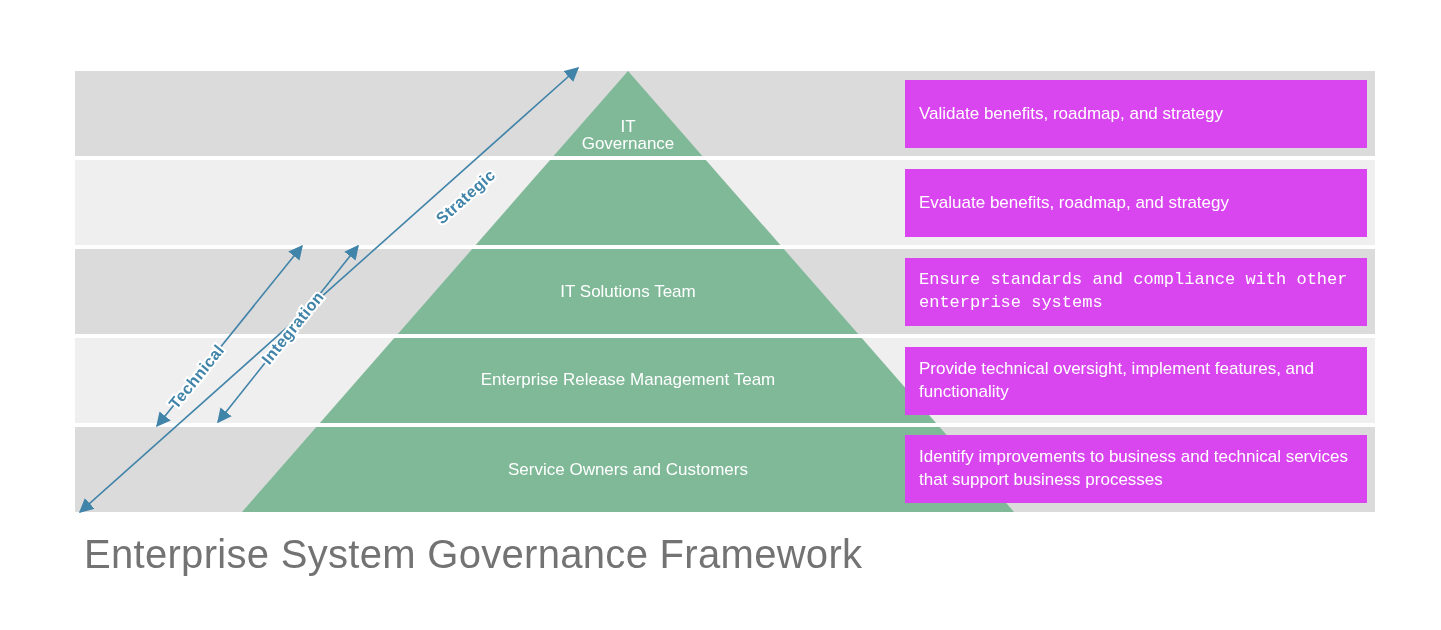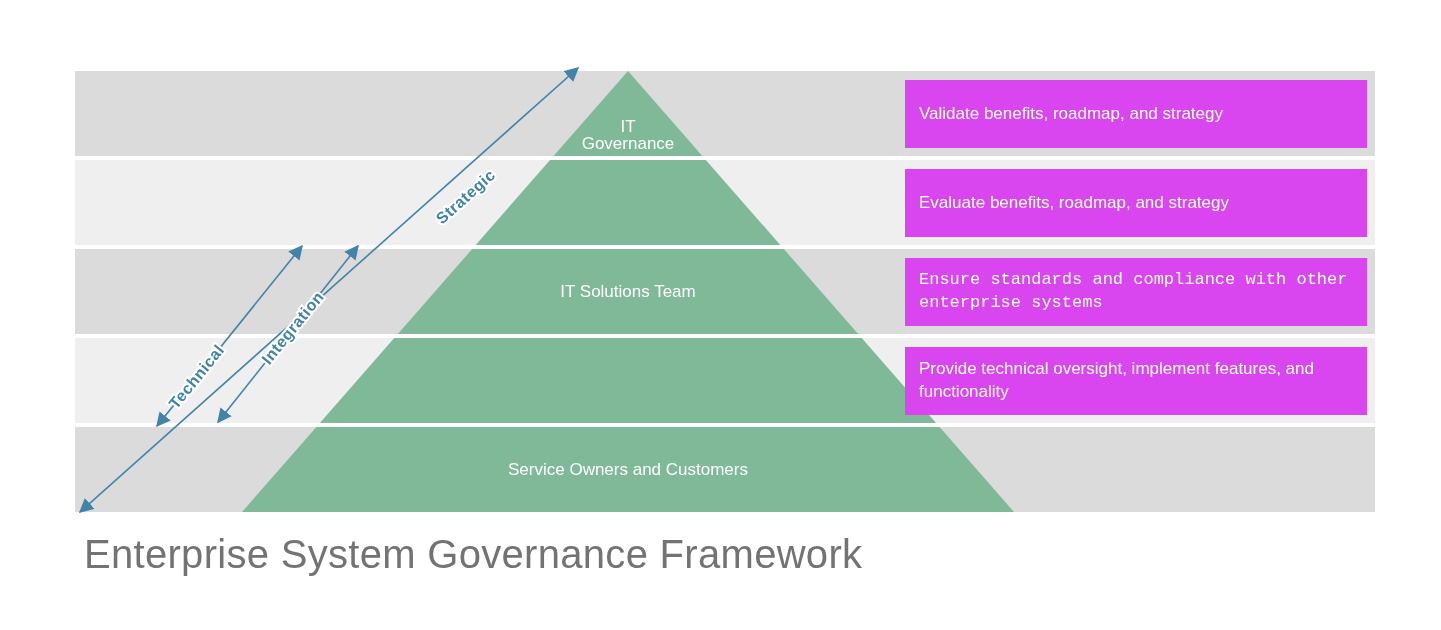--- a/index.html
+++ b/index.html
@@ -102,30 +102,34 @@
     <line x1="218" y1="422" x2="358" y2="246" stroke-width="1.6" marker-start="url(#ah)" marker-end="url(#ah)" stroke="#4184a9"></line>
     <line x1="157" y1="426" x2="302" y2="246" stroke-width="1.6" marker-start="url(#ah)" marker-end="url(#ah)" stroke="#4184a9"></line>
 
     <text class="axis-text" x="466" y="202" text-anchor="middle" transform="rotate(-41.7 466 197)" fill="#4184a9">Strategic</text>
     <text class="axis-text" x="293" y="333" text-anchor="middle" transform="rotate(-51 293 328)" fill="#4184a9">Integration</text>
     <text class="axis-text" x="197" y="382" text-anchor="middle" transform="rotate(-51 197 377)" fill="#4184a9">Technical</text>
   </svg>
 
   <div class="level-label tight" style="left:578px; top:118px; width:100px;">IT Governance</div>
   <div class="level-label" style="left:378px; top:282px; width:500px;">IT Solutions Team</div>
+  <div class="level-label" style="left:378px; top:370px; width:500px;">Enterprise Release Management Team</div>
   <div class="level-label" style="left:378px; top:460px; width:500px;">Service Owners and Customers</div>
 
   <div class="desc-box" style="top:80px;">
     <span>Validate benefits, roadmap, and strategy</span>
   </div>
   <div class="desc-box" style="top:169px;">
     <span>Evaluate benefits, roadmap, and strategy</span>
   </div>
   <div class="desc-box" style="top:258px;font-family:Liberation Mono, monospace;">
     <span>Ensure standards and compliance with other enterprise systems</span>
   </div>
   <div class="desc-box" style="top:347px;">
     <span>Provide technical oversight, implement features, and functionality</span>
   </div>
+  <div class="desc-box" style="top:435px;">
+    <span>Identify improvements to business and technical services that support business processes</span>
+  </div>
 
   <div class="title">Enterprise System Governance Framework</div>
 
 </div>
 
 </body></html>

